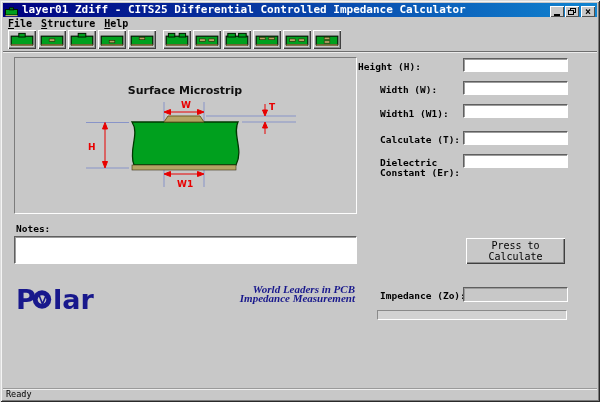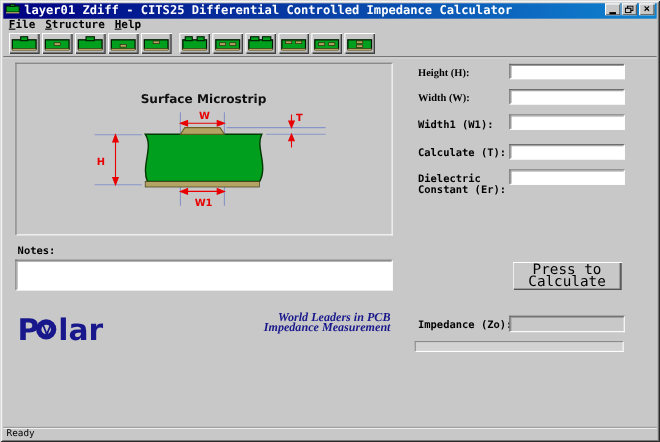--- a/index.html
+++ b/index.html
@@ -2,32 +2,32 @@
 <html style="--window_face: #c8c8c8; --title_gradient_left: #000080; --title_gradient_right: #1084d0; --board_green: #00a01e; --copper: #b4a464; --dimension_red: #e80000; --extension_blue: #8894c8; --brand_navy: #18188c;"><head>
 <meta charset="utf-8">
 <style>
   html,body{margin:0;padding:0;background:#555;}
   .screen{position:relative;width:600px;height:402px;background:var(--window_face);
     font-family:"DejaVu Sans Mono",monospace;overflow:hidden;
     box-shadow: inset 1px 1px 0 #dcdcdc, inset -1px -1px 0 #2a2a2a, inset 2px 2px 0 #f4f4f4, inset -2px -2px 0 #7a7a7a;}
   
   .titlebar{position:absolute;left:3px;right:3px;top:3px;height:14px;
     background:linear-gradient(90deg,var(--title_gradient_left),var(--title_gradient_right));
-    display:flex;align-items:flex-start;color:#fff;}
+    display:flex;align-items:flex-end;color:#fff;}
   .appicon{margin-left:2px;flex:0 0 auto;}
   .title{font-size:11px;font-weight:bold;line-height:14px;margin-left:4px;white-space:nowrap;letter-spacing:0;}
   .wc{width:14px;height:11px;background:var(--window_face);margin-left:1px;flex:0 0 auto;
     box-shadow: inset 1px 1px 0 #fff, inset -1px -1px 0 #505050;display:flex;align-items:center;justify-content:center;
     font-size:9px;color:#000;cursor:default;}
   .wc.close{margin-left:2px;margin-right:1px;}
   .g-min{display:block;width:6px;height:2px;background:#000;margin-top:6px;}
   .g-x{font-weight:bold;font-style:normal;font-size:10px;line-height:10px;}
   .wcs{flex:0 0 auto;display:flex;margin-left:auto;margin-right:1px;}
   
-  .menubar{position:absolute;left:3px;right:3px;top:17px;height:12px;display:flex;}
+  .menubar{position:absolute;left:3px;right:3px;top:17px;height:12px;display:flex;align-items:center;}
   .menu-item{font-size:10px;font-weight:bold;margin-right:9px;white-space:nowrap;}
   .menu-item:first-child{margin-left:5px;}
   
   .toolbar{position:absolute;left:3px;right:3px;top:29px;height:22px;display:flex;align-items:flex-start;padding-left:5px;box-sizing:border-box;}
   .tb-btn{appearance:none;border:0;padding:0;margin:1px 2px 0 0;width:28px;height:19px;background:var(--window_face);
     box-shadow: inset 1px 1px 0 #fff, inset -1px -1px 0 #404040, inset -2px -2px 0 #8a8a8a;
     display:flex;align-items:center;justify-content:center;}
   .tb-btn.grp{margin-left:5px;}
   
   .client{position:absolute;left:3px;right:3px;top:51px;bottom:13px;background:var(--window_face);
@@ -40,21 +40,21 @@
   
   .flabel{position:absolute;font-size:9.5px;font-weight:bold;color:#000;white-space:pre-line;line-height:10px;}
   .tbox{position:absolute;width:99px;height:12px;background:#fff;border:1px solid;border-color:#5f5f5f #fff #fff #5f5f5f;
     box-shadow: inset 1px 1px 0 #9c9c9c;padding:0 2px;font-family:"DejaVu Sans Mono",monospace;font-size:9px;outline:none;}
   .tbox:disabled,.tbox.gray{background:var(--window_face);}
   textarea.notes{position:absolute;left:11px;top:184px;width:337px;height:22px;resize:none;background:#fff;
     border:1px solid;border-color:#5f5f5f #fff #fff #5f5f5f;box-shadow: inset 1px 1px 0 #9c9c9c;
     font-family:"DejaVu Sans Mono",monospace;font-size:9px;outline:none;}
   .calc-btn{position:absolute;left:463px;top:186px;width:99px;height:26px;background:var(--window_face);
     border:0;box-shadow: inset 1px 1px 0 #fff, inset -1px -1px 0 #404040, inset -2px -2px 0 #8a8a8a;
-    font-family:"DejaVu Sans Mono",monospace;font-size:13px;line-height:11px;color:#000;white-space:pre-line;padding:0;}
+    font-family:"DejaVu Sans Mono",monospace;font-size:10px;line-height:11px;color:#000;white-space:pre-line;padding:0;}
   .tagline{position:absolute;left:176px;top:233px;width:176px;text-align:right;
     font-family:"Liberation Serif",serif;font-style:italic;font-weight:bold;font-size:11px;line-height:8.5px;color:var(--brand_navy);}
   .logo{position:absolute;left:13px;top:230px;}
   .impfield{position:absolute;left:460px;top:235px;width:99px;height:13px;background:var(--window_face);
     border:1px solid;border-color:#5f5f5f #fff #fff #5f5f5f;box-shadow: inset 1px 1px 0 #9c9c9c;
     font-size:9px;line-height:13px;padding:0 2px;}
   .progress{position:absolute;left:374px;top:258px;width:188px;height:8px;background:#d2d2d2;
     border:1px solid;border-color:#8a8a8a #fdfdfd #fdfdfd #8a8a8a;}
   
   .statusbar{position:absolute;left:3px;right:3px;bottom:2px;height:11px;background:var(--window_face);
@@ -224,23 +224,23 @@
         <g stroke="#e80000" stroke-width="1" fill="#e80000">
           <line x1="250" y1="46" x2="250" y2="54"></line>
           <polygon points="250,58 247.5,52 252.5,52"></polygon>
           <line x1="250" y1="76" x2="250" y2="68"></line>
           <polygon points="250,64 247.5,70 252.5,70"></polygon>
         </g>
         <text class="dim" x="254" y="52">T</text>
       </svg>
     </div>
 
-    <div class="flabel" style="left:377px;top:10px;font-family:Liberation Serif, serif;">Height (H):</div>
+    <div class="flabel" style="left:355px;top:10px;">Height (H):</div>
     <input class="tbox" style="left: 460px; top: 6px;" value="">
-    <div class="flabel" style="left:377px;top:33px;font-family:Liberation Serif, serif;">Width (W):</div>
+    <div class="flabel" style="left:377px;top:33px;">Width (W):</div>
     <input class="tbox" style="left: 460px; top: 29px;" value="">
     <div class="flabel" style="left:377px;top:57px;">Width1 (W1):</div>
     <input class="tbox" style="left: 460px; top: 52px;" value="">
     <div class="flabel" style="left:377px;top:83px;">Calculate (T):</div>
     <input class="tbox" style="left: 460px; top: 79px;" value="">
     <div class="flabel" style="left:377px;top:106px;">Dielectric
 Constant (Er):</div>
     <input class="tbox" style="left: 460px; top: 102px;" value="">
 
     <div class="flabel" style="left:13px;top:172px;">Notes:</div>

